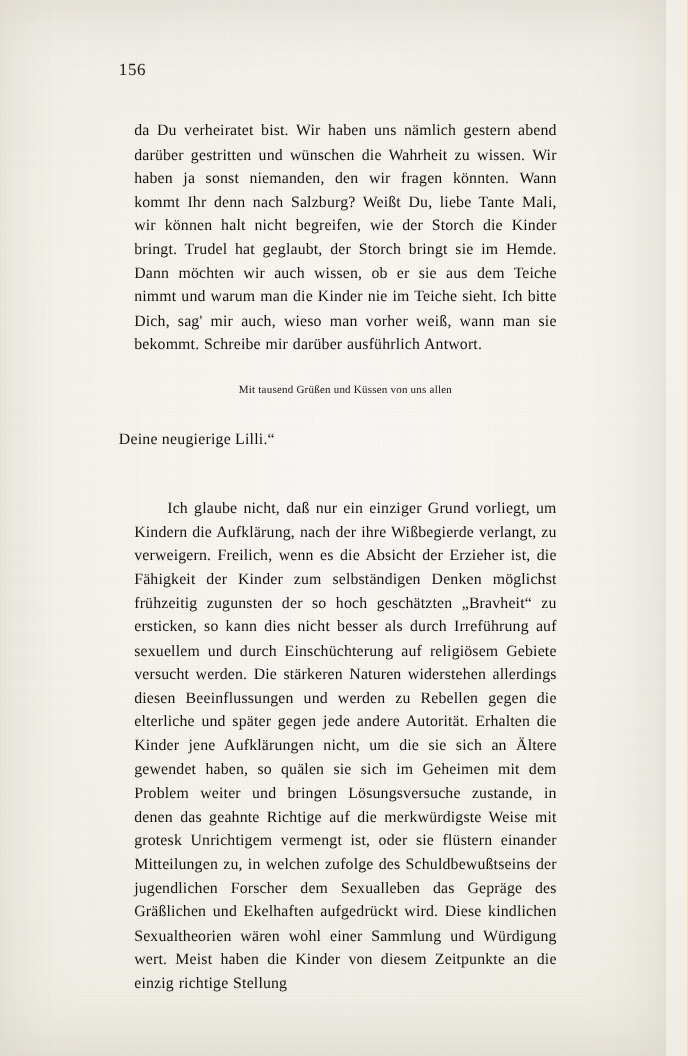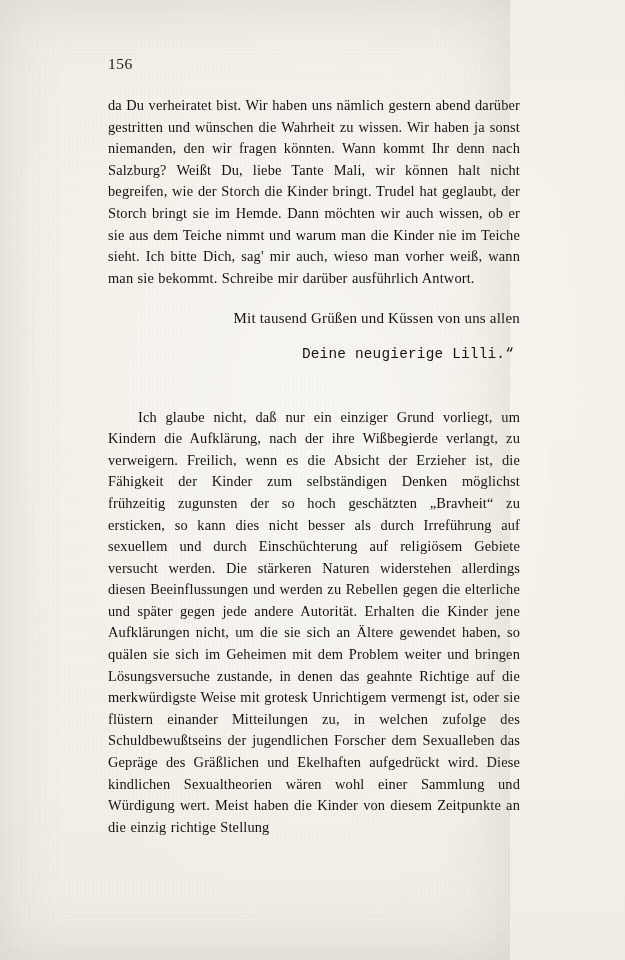--- a/index.html
+++ b/index.html
@@ -8,21 +8,21 @@
   }
   body {
     width: 625px;
     height: 960px;
     background: #f2efe9;
     font-family: "Liberation Serif", serif;
     overflow: hidden;
   }
   .page {
     position: relative;
-    width: 510px;
+    width: 605px;
     height: 960px;
     background: #fdba74;
     box-sizing: border-box;
   }
   .page-inner {
     position: absolute;
     left: 0;
     top: 0;
     width: 625px;
     height: 960px;
@@ -39,50 +39,48 @@
     letter-spacing: 0.5px;
   }
   .body-col {
     position: absolute;
     left: 108px;
     top: 95px;
     width: 412px;
     color: #141210;
   }
   p {
-    margin: 0;
+    margin: 14px;
     font-size: 14.4px;
     line-height: 21.6px;
     text-align: justify;
     text-justify: inter-word;
     letter-spacing: 0.15px;
     word-spacing: 0.6px;
     -webkit-font-smoothing: none;
   }
   p.indent {
     text-indent: 30px;
   }
   p.gap {
     margin-top: 17px;
   }
   .center-line {
     margin-top: 19px;
-    text-align: right;
-    font-size: 15px;
+    text-align: center;
+    font-size: 10px;
     line-height: 21.6px;
     letter-spacing: 0.2px;
   }
   .signature-line {
-    margin-top: 14px;
-    text-align: right;
+    margin-top: 24px;
     padding-right: 6px;
     font-size: 14.4px;
     line-height: 21.6px;
     letter-spacing: 0.2px;
-    font-family: Liberation Mono, monospace;
   }
   .block-gap {
     height: 24px;
   }
   .grain {
     position: absolute;
     inset: 0;
     pointer-events: none;
     opacity: 0.5;
     background-image:

